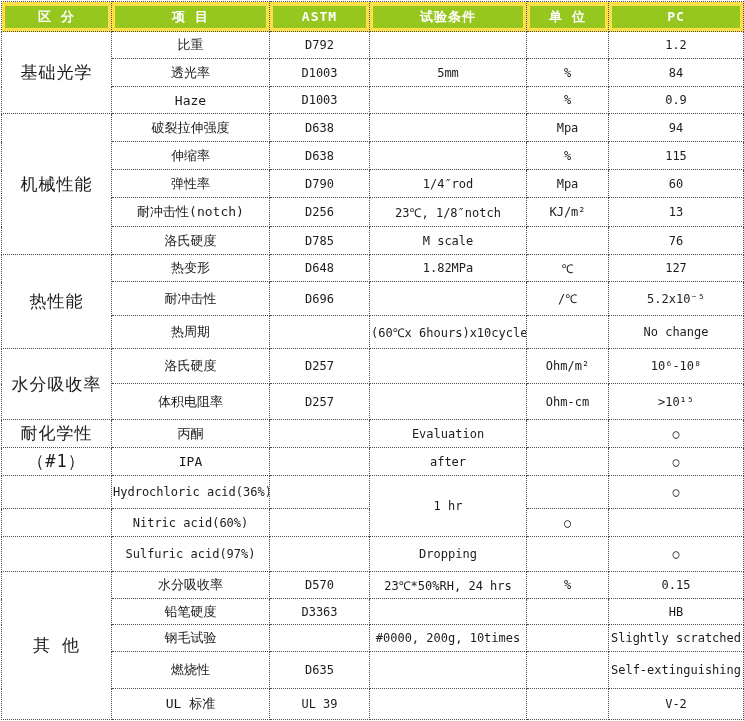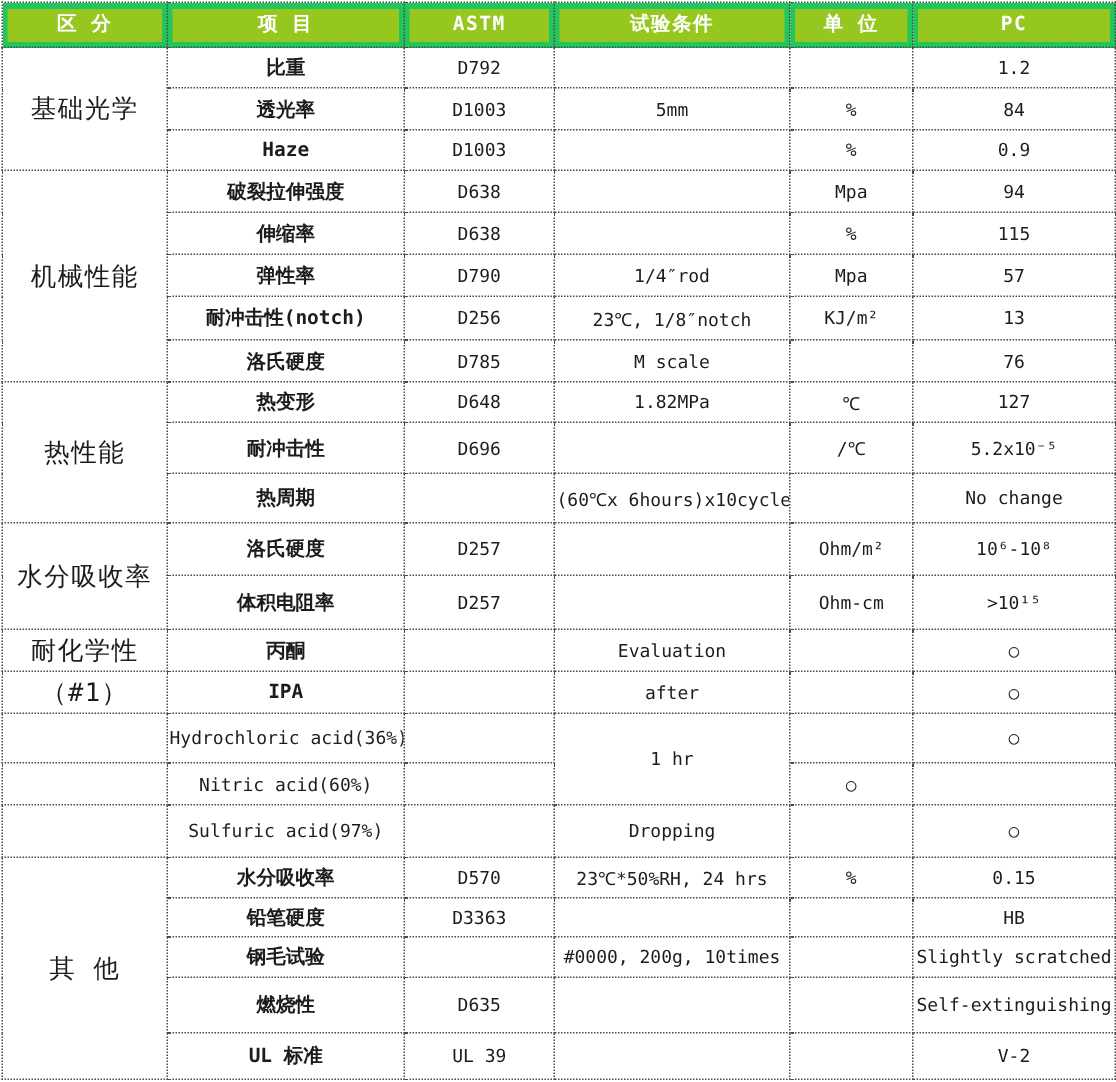--- a/index.html
+++ b/index.html
@@ -21,33 +21,33 @@
     border: 1px dotted #4a4a4a;
     text-align: center;
     vertical-align: middle;
     padding: 0 1px;
     white-space: nowrap;
     overflow: hidden;
   }
   table.spec th {
     border: 1px dotted #4a4a4a;
     padding: 0;
-    background: #22c55e;
+    background: #fde047;
   }
   .hdr {
     background: var(--accent);
     color: #ffffff;
     font-weight: bold;
     font-size: 13px;
     margin: 2px 3px;
     height: 22px;
     line-height: 22px;
     letter-spacing: 1px;
   }
-  td.zh { font-size: 13px; font-weight: bold; }
+  td.zh { font-size: 13px; }
   td.cat { font-size: 17px; letter-spacing: 1px; }
 </style>
 </head>
 <body>
 
 <div class="sheet">
 <table class="spec">
   <colgroup>
     <col style="width:110px">
         <col style="width:158px">
@@ -114,21 +114,21 @@
       <td>D638</td>
       <td></td>
       <td>%</td>
       <td>115</td>
     </tr>
     <tr style="height:28px">
       <td class="zh">弹性率</td>
       <td>D790</td>
       <td>1/4″rod</td>
       <td>Mpa</td>
-      <td>57</td>
+      <td>60</td>
     </tr>
     <tr style="height:29px">
       <td class="zh">耐冲击性(notch)</td>
       <td>D256</td>
       <td>23℃, 1/8″notch</td>
       <td>KJ/m²</td>
       <td>13</td>
     </tr>
     <tr style="height:28px">
       <td class="zh">洛氏硬度</td>

